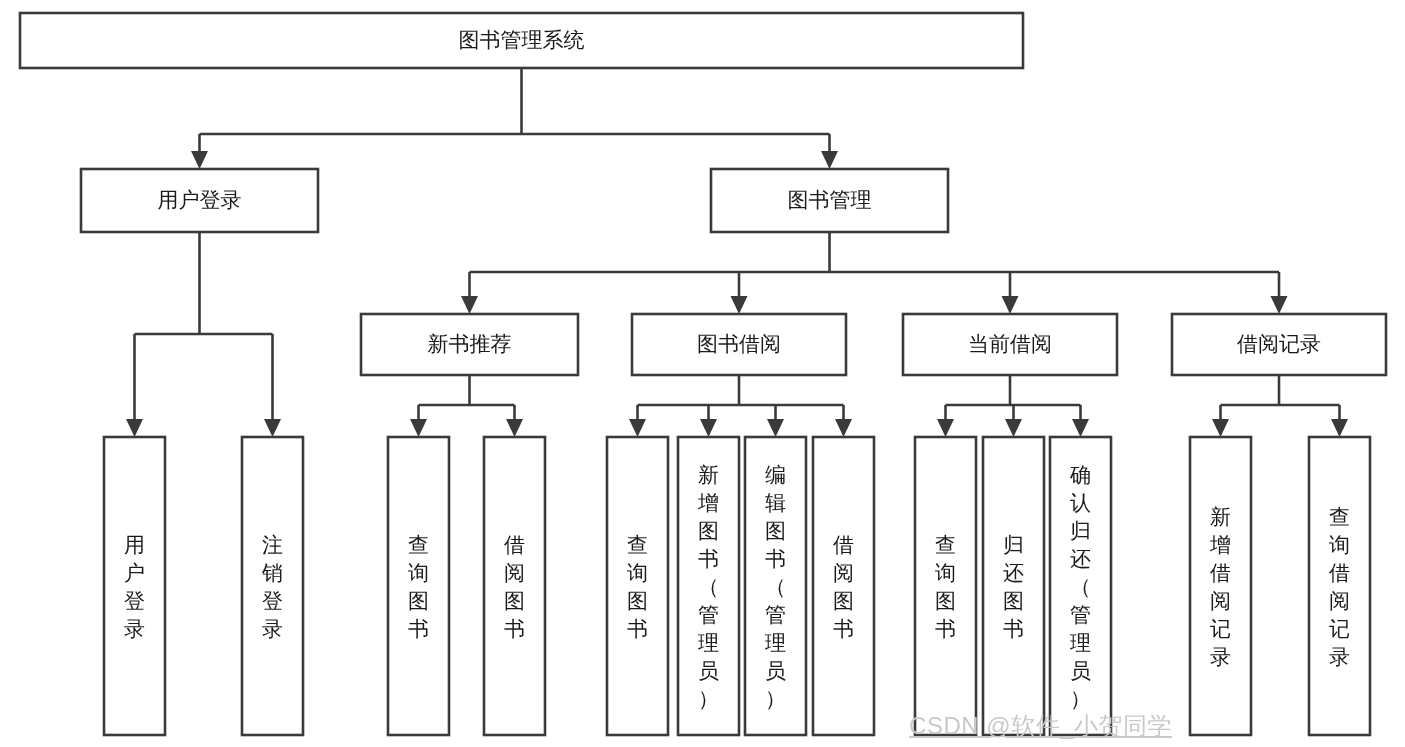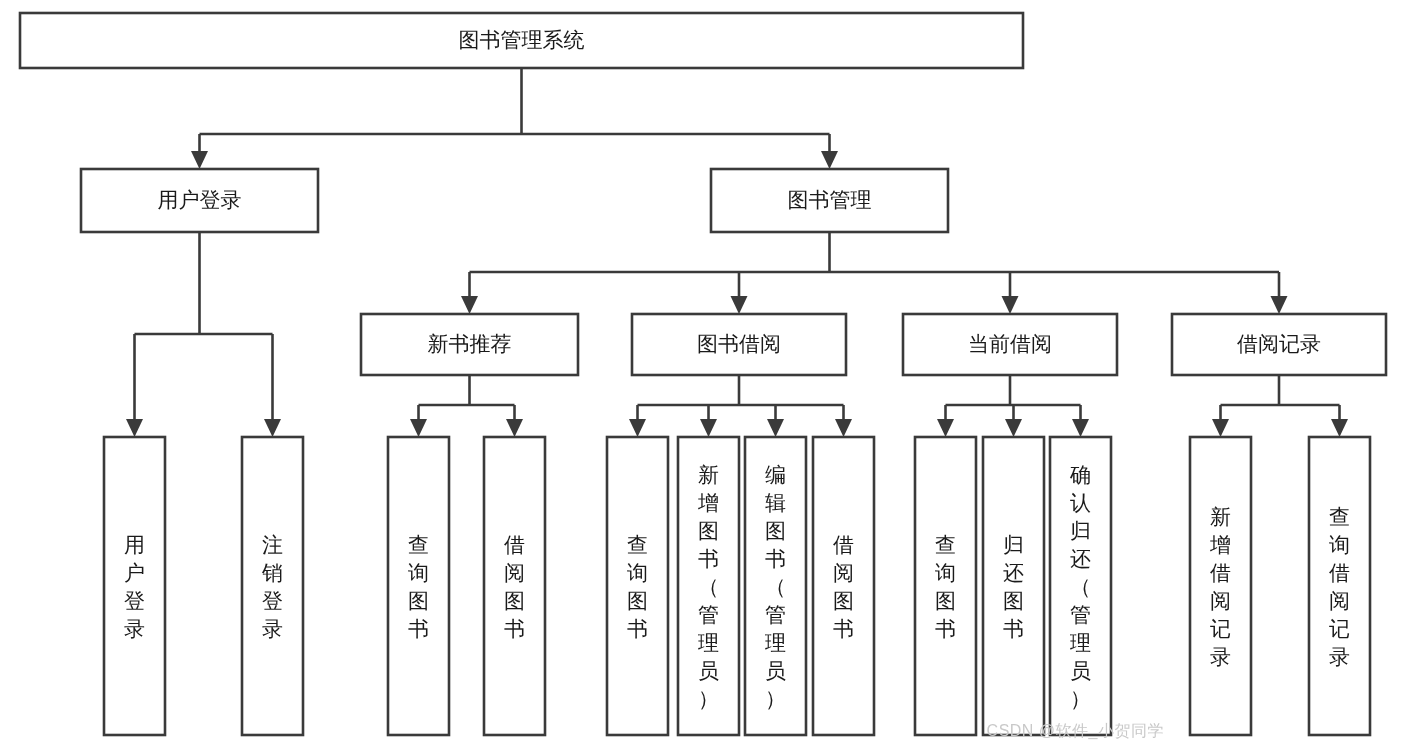--- a/index.html
+++ b/index.html
@@ -50,29 +50,30 @@
     stroke-width: 2.6;
     fill: none;
     stroke-linecap: butt;
   }
   .arrow-head {
     fill: #3a3a3a;
     stroke: none;
   }
   .watermark {
     position: absolute;
-    right: 16px;
+    right: 8px;
     bottom: 5px;
     font-family: "Liberation Sans", "DejaVu Sans", sans-serif;
-    font-size: 16px;
+    font-size: 24px;
     color: #c9c9c9;
     letter-spacing: 0.5px;
     white-space: nowrap;
     pointer-events: none;
     user-select: none;
+    text-decoration: underline;
   }
 </style>
 </head>
 <body>
 
 <div id="diagram-root">
   <svg class="flowchart" id="flowchart-svg" viewBox="0 0 1405 747" xmlns="http://www.w3.org/2000/svg">
       <g>
         <g>
           <path class="edge-line" d="M 521.5 68 L 521.5 134"></path>

